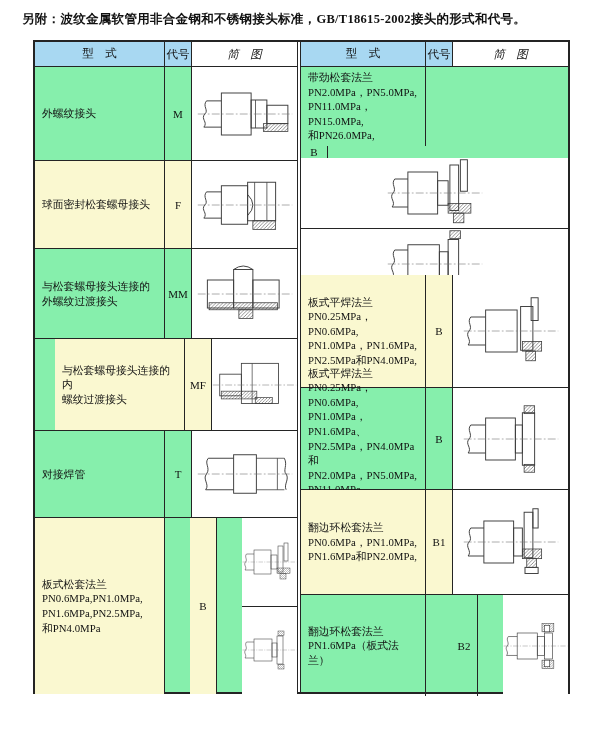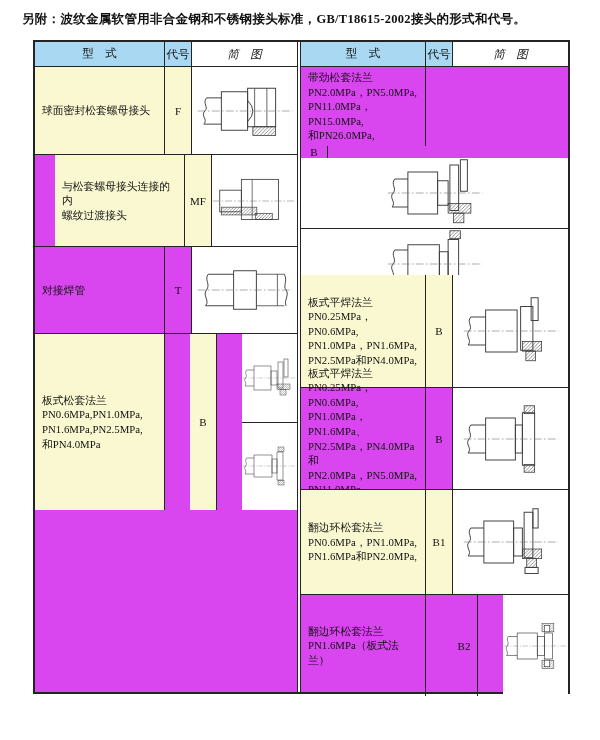--- a/index.html
+++ b/index.html
@@ -7,21 +7,21 @@
     width:600px;height:740px;position:relative;background:#ffffff;
     font-family:"Liberation Serif","DejaVu Serif",serif;color:#111;
     overflow:hidden;
   }
   .title{
     position:absolute;left:22px;top:11px;width:540px;
     font-size:12.5px;font-weight:bold;letter-spacing:.3px;
   }
   .tbl{
     position:absolute;left:33px;top:40px;width:537px;height:654px;
-    border:2px solid #242424;box-sizing:border-box;display:flex;background:#d946ef;
+    border:2px solid #242424;box-sizing:border-box;display:flex;background:#86efac;
   }
   .half{display:flex;flex-direction:column;box-sizing:border-box;min-width:0;}
   .half-l{width:263px;border-right:1.5px solid #242424;}
   .divider{width:2px;background:#fff;border-right:1.5px solid #242424;flex:none;}
   .half-r{flex:1;}
   .thead{display:flex;height:24px;flex:none;background:var(--header-bg,#a8d8f2);border-bottom:1.7px solid #242424;}
   .row{display:flex;flex:none;border-bottom:1.4px solid #242424;box-sizing:border-box;min-height:0;}
   .row:last-child{border-bottom:none;gap:25px;}
   .c{box-sizing:border-box;display:flex;align-items:center;justify-content:center;min-width:0;}
   .c-type{
@@ -46,38 +46,83 @@
 <div class="title">另附：波纹金属软管用非合金钢和不锈钢接头标准，GB/T18615-2002接头的形式和代号。</div>
 
 <div class="tbl">
   <div class="half half-l">
     <div class="thead">
       <div class="c c-type">型　式</div>
       <div class="c c-code">代号</div>
       <div class="c c-sketch">简　图</div>
     </div>
     <div id="rows-left">
+        <div class="row" style="height: 94px;">
+          <div class="c c-type">外螺纹接头</div>
+          <div class="c c-code">M</div>
+          <div class="c c-sketch">
+            <div class="sub">
+              <svg viewBox="0 0 110 80" width="98" height="70" preserveAspectRatio="xMidYMid meet">
+                <defs>
+                  <pattern id="h1" patternUnits="userSpaceOnUse" width="4" height="4">
+                    <path d="M0 4 L4 0" stroke="#4a4a4a" stroke-width="0.7"></path>
+                  </pattern>
+                </defs>
+                <path d="M28 25 L11 25 C 6 31, 14 36, 9 40 C 4 46, 13 49, 8 55 L28 55" fill="none" stroke="#3d3d3d" stroke-width="1.1"></path>
+                <rect x="28" y="16" width="34" height="48" fill="none" stroke="#3d3d3d" stroke-width="1.1"></rect>
+                <rect x="62" y="24" width="18" height="32" fill="none" stroke="#3d3d3d" stroke-width="1.1"></rect>
+                <line x1="67" y1="24" x2="67" y2="56" stroke="#3d3d3d" stroke-width="0.9"></line>
+                <rect x="80" y="30" width="24" height="21" fill="none" stroke="#3d3d3d" stroke-width="1.1"></rect>
+                <rect x="76" y="51" width="28" height="9" fill="url(#h1)" stroke="#3d3d3d" stroke-width="0.9"></rect>
+                <line x1="1" y1="40" x2="109" y2="40" stroke="#777" stroke-width="0.7" stroke-dasharray="9 2.5 2 2.5"></line>
+              </svg>
+            </div>
+          </div>
+        </div>
         <div class="row hl" style="height: 88px;">
           <div class="c c-type">球面密封松套螺母接头</div>
           <div class="c c-code">F</div>
           <div class="c c-sketch">
             <div class="sub">
               <svg viewBox="0 0 110 80" width="98" height="70" preserveAspectRatio="xMidYMid meet">
                 <defs>
                   <pattern id="h2" patternUnits="userSpaceOnUse" width="4" height="4">
                     <path d="M0 4 L4 0" stroke="#4a4a4a" stroke-width="0.7"></path>
                   </pattern>
                 </defs>
                 <path d="M28 25 L11 25 C 6 31, 14 36, 9 40 C 4 46, 13 49, 8 55 L28 55" fill="none" stroke="#3d3d3d" stroke-width="1.1"></path>
                 <rect x="28" y="18" width="30" height="44" fill="none" stroke="#3d3d3d" stroke-width="1.1"></rect>
                 <rect x="58" y="14" width="32" height="44" fill="none" stroke="#3d3d3d" stroke-width="1.1"></rect>
                 <line x1="66" y1="14" x2="66" y2="58" stroke="#3d3d3d" stroke-width="0.9"></line>
                 <line x1="80" y1="14" x2="80" y2="58" stroke="#3d3d3d" stroke-width="0.9"></line>
                 <path d="M58 28 Q70 40 58 52" fill="none" stroke="#3d3d3d" stroke-width="1.1"></path>
                 <rect x="64" y="58" width="26" height="10" fill="url(#h2)" stroke="#3d3d3d" stroke-width="0.9"></rect>
+                <line x1="1" y1="40" x2="109" y2="40" stroke="#777" stroke-width="0.7" stroke-dasharray="9 2.5 2 2.5"></line>
+              </svg>
+            </div>
+          </div>
+        </div>
+        <div class="row" style="height: 90px;">
+          <div class="c c-type">与松套螺母接头连接的
+外螺纹过渡接头</div>
+          <div class="c c-code">MM</div>
+          <div class="c c-sketch">
+            <div class="sub">
+              <svg viewBox="0 0 110 80" width="98" height="70" preserveAspectRatio="xMidYMid meet">
+                <defs>
+                  <pattern id="h3" patternUnits="userSpaceOnUse" width="4" height="4">
+                    <path d="M0 4 L4 0" stroke="#4a4a4a" stroke-width="0.7"></path>
+                  </pattern>
+                </defs>
+                <rect x="12" y="24" width="30" height="32" fill="none" stroke="#3d3d3d" stroke-width="1.1"></rect>
+                <rect x="42" y="12" width="22" height="44" fill="none" stroke="#3d3d3d" stroke-width="1.1"></rect>
+                <path d="M42 12 Q53 4 64 12" fill="none" stroke="#3d3d3d" stroke-width="1.1"></path>
+                <rect x="64" y="24" width="30" height="32" fill="none" stroke="#3d3d3d" stroke-width="1.1"></rect>
+                <rect x="14" y="50" width="78" height="8" fill="url(#h3)" stroke="#3d3d3d" stroke-width="0.9"></rect>
+                <rect x="48" y="58" width="16" height="10" fill="url(#h3)" stroke="#3d3d3d" stroke-width="0.9"></rect>
                 <line x1="1" y1="40" x2="109" y2="40" stroke="#777" stroke-width="0.7" stroke-dasharray="9 2.5 2 2.5"></line>
               </svg>
             </div>
           </div>
         </div>
         <div class="row hl" style="height: 92px; padding-left: 20px;">
           <div class="c c-type">与松套螺母接头连接的内
 螺纹过渡接头</div>
           <div class="c c-code">MF</div>
           <div class="c c-sketch">

